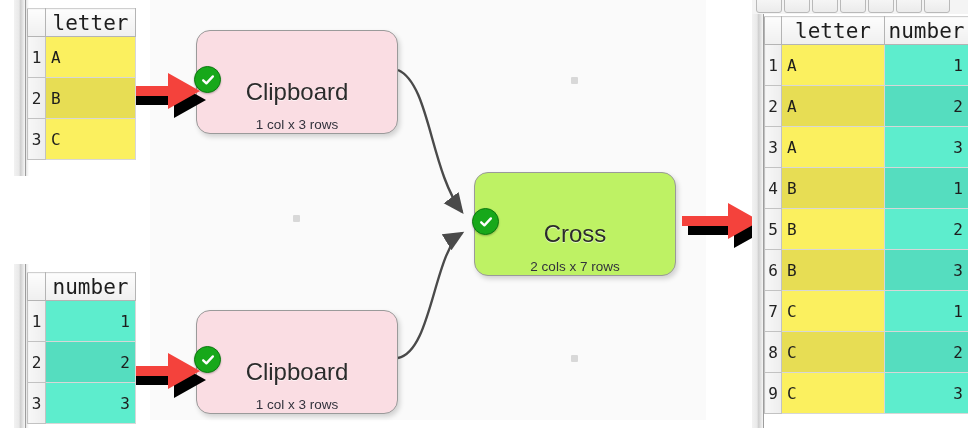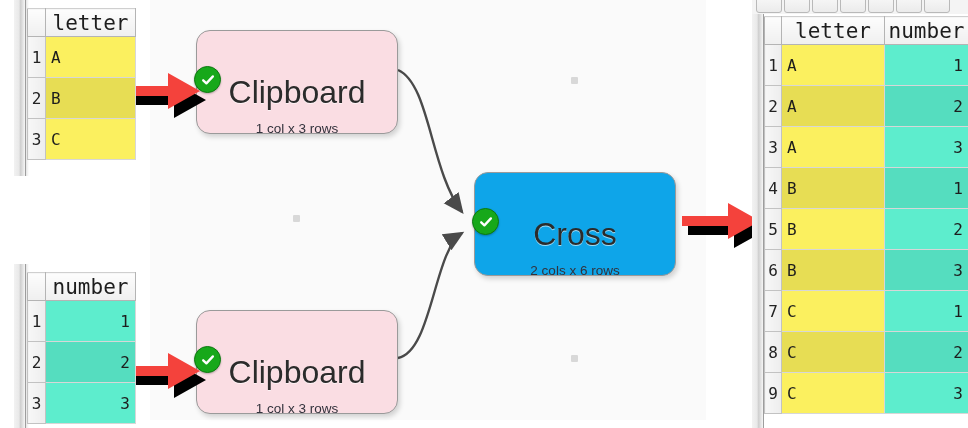--- a/index.html
+++ b/index.html
@@ -27,23 +27,23 @@
   .node{
     position:absolute;
     border-radius:14px;
     border:1px solid #9a9a9a;
     box-shadow:2px 3px 5px rgba(0,0,0,0.16);
     box-sizing:border-box;
     display:flex;flex-direction:column;
     align-items:center;justify-content:center;
   }
   .node.clip{background:#fadde3;}
-  .node.cross{background:#0ea5e9;}
+  .node.cross{background:#bef264;}
   .node .title{
-    font-size:32px;color:#2b2b2b;line-height:1;
+    font-size:24px;color:#2b2b2b;line-height:1;
     margin-bottom:14px;font-weight:400;
     text-shadow:0 1px 0 rgba(255,255,255,0.6);
     margin-top:48px;
   }
   .node .sub{
     font-size:13.5px;color:#32323c;line-height:1;font-weight:400;
   }
   .tick{
     position:absolute;
     width:25px;height:25px;border-radius:50%;
@@ -156,21 +156,21 @@
     <div class="sub">1 col x 3 rows</div>
   </div>
   <div class="tick" style="left:194px;top:66px;">
     <svg width="16" height="16" viewBox="0 0 16 16">
         <path d="M3.2 8.3 L6.4 11.4 L12.9 4.4" fill="none" stroke="#ffffff" stroke-width="2.3" stroke-linecap="round" stroke-linejoin="round"></path>
       </svg>
   </div>
 
   <div class="node cross" style="left:474px;top:172px;width:202px;height:104px;">
     <div class="title">Cross</div>
-    <div class="sub">2 cols x 6 rows</div>
+    <div class="sub">2 cols x 7 rows</div>
   </div>
   <div class="tick" style="left:472px;top:208px;">
     <svg width="16" height="16" viewBox="0 0 16 16">
         <path d="M3.2 8.3 L6.4 11.4 L12.9 4.4" fill="none" stroke="#ffffff" stroke-width="2.3" stroke-linecap="round" stroke-linejoin="round"></path>
       </svg>
   </div>
 
   <div class="node clip" style="left:196px;top:310px;width:202px;height:104px;">
     <div class="title">Clipboard</div>
     <div class="sub">1 col x 3 rows</div>

